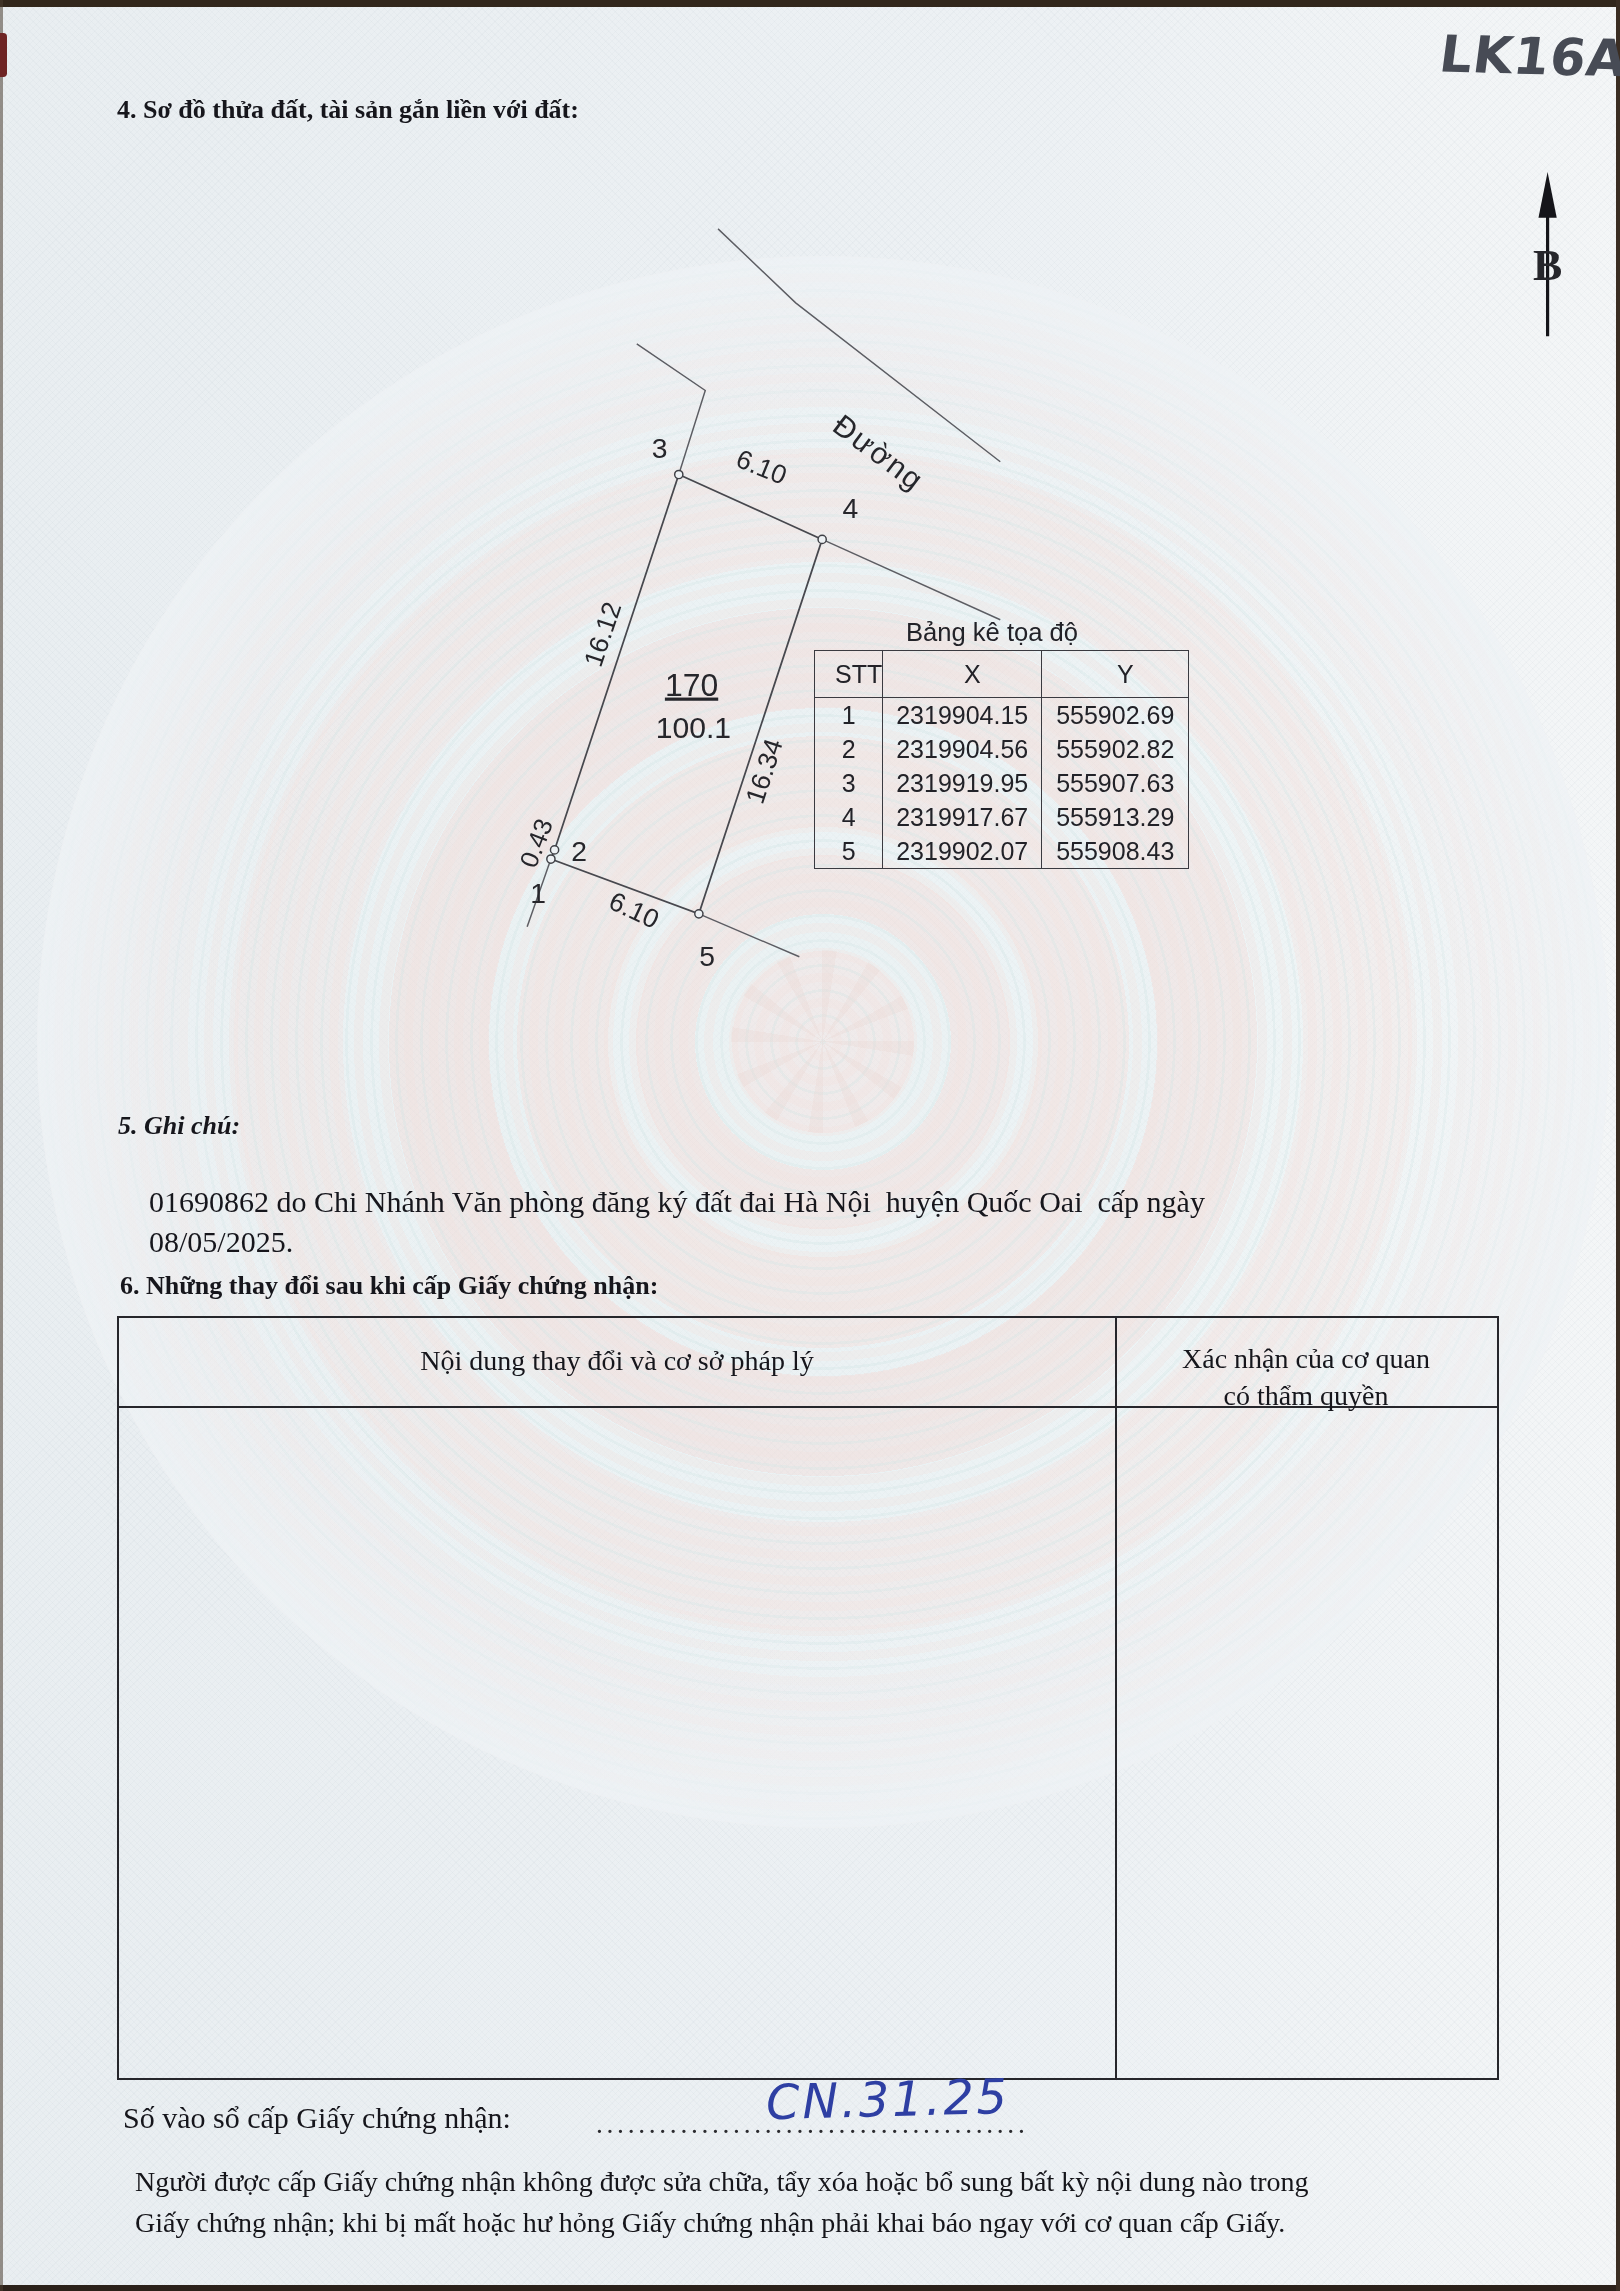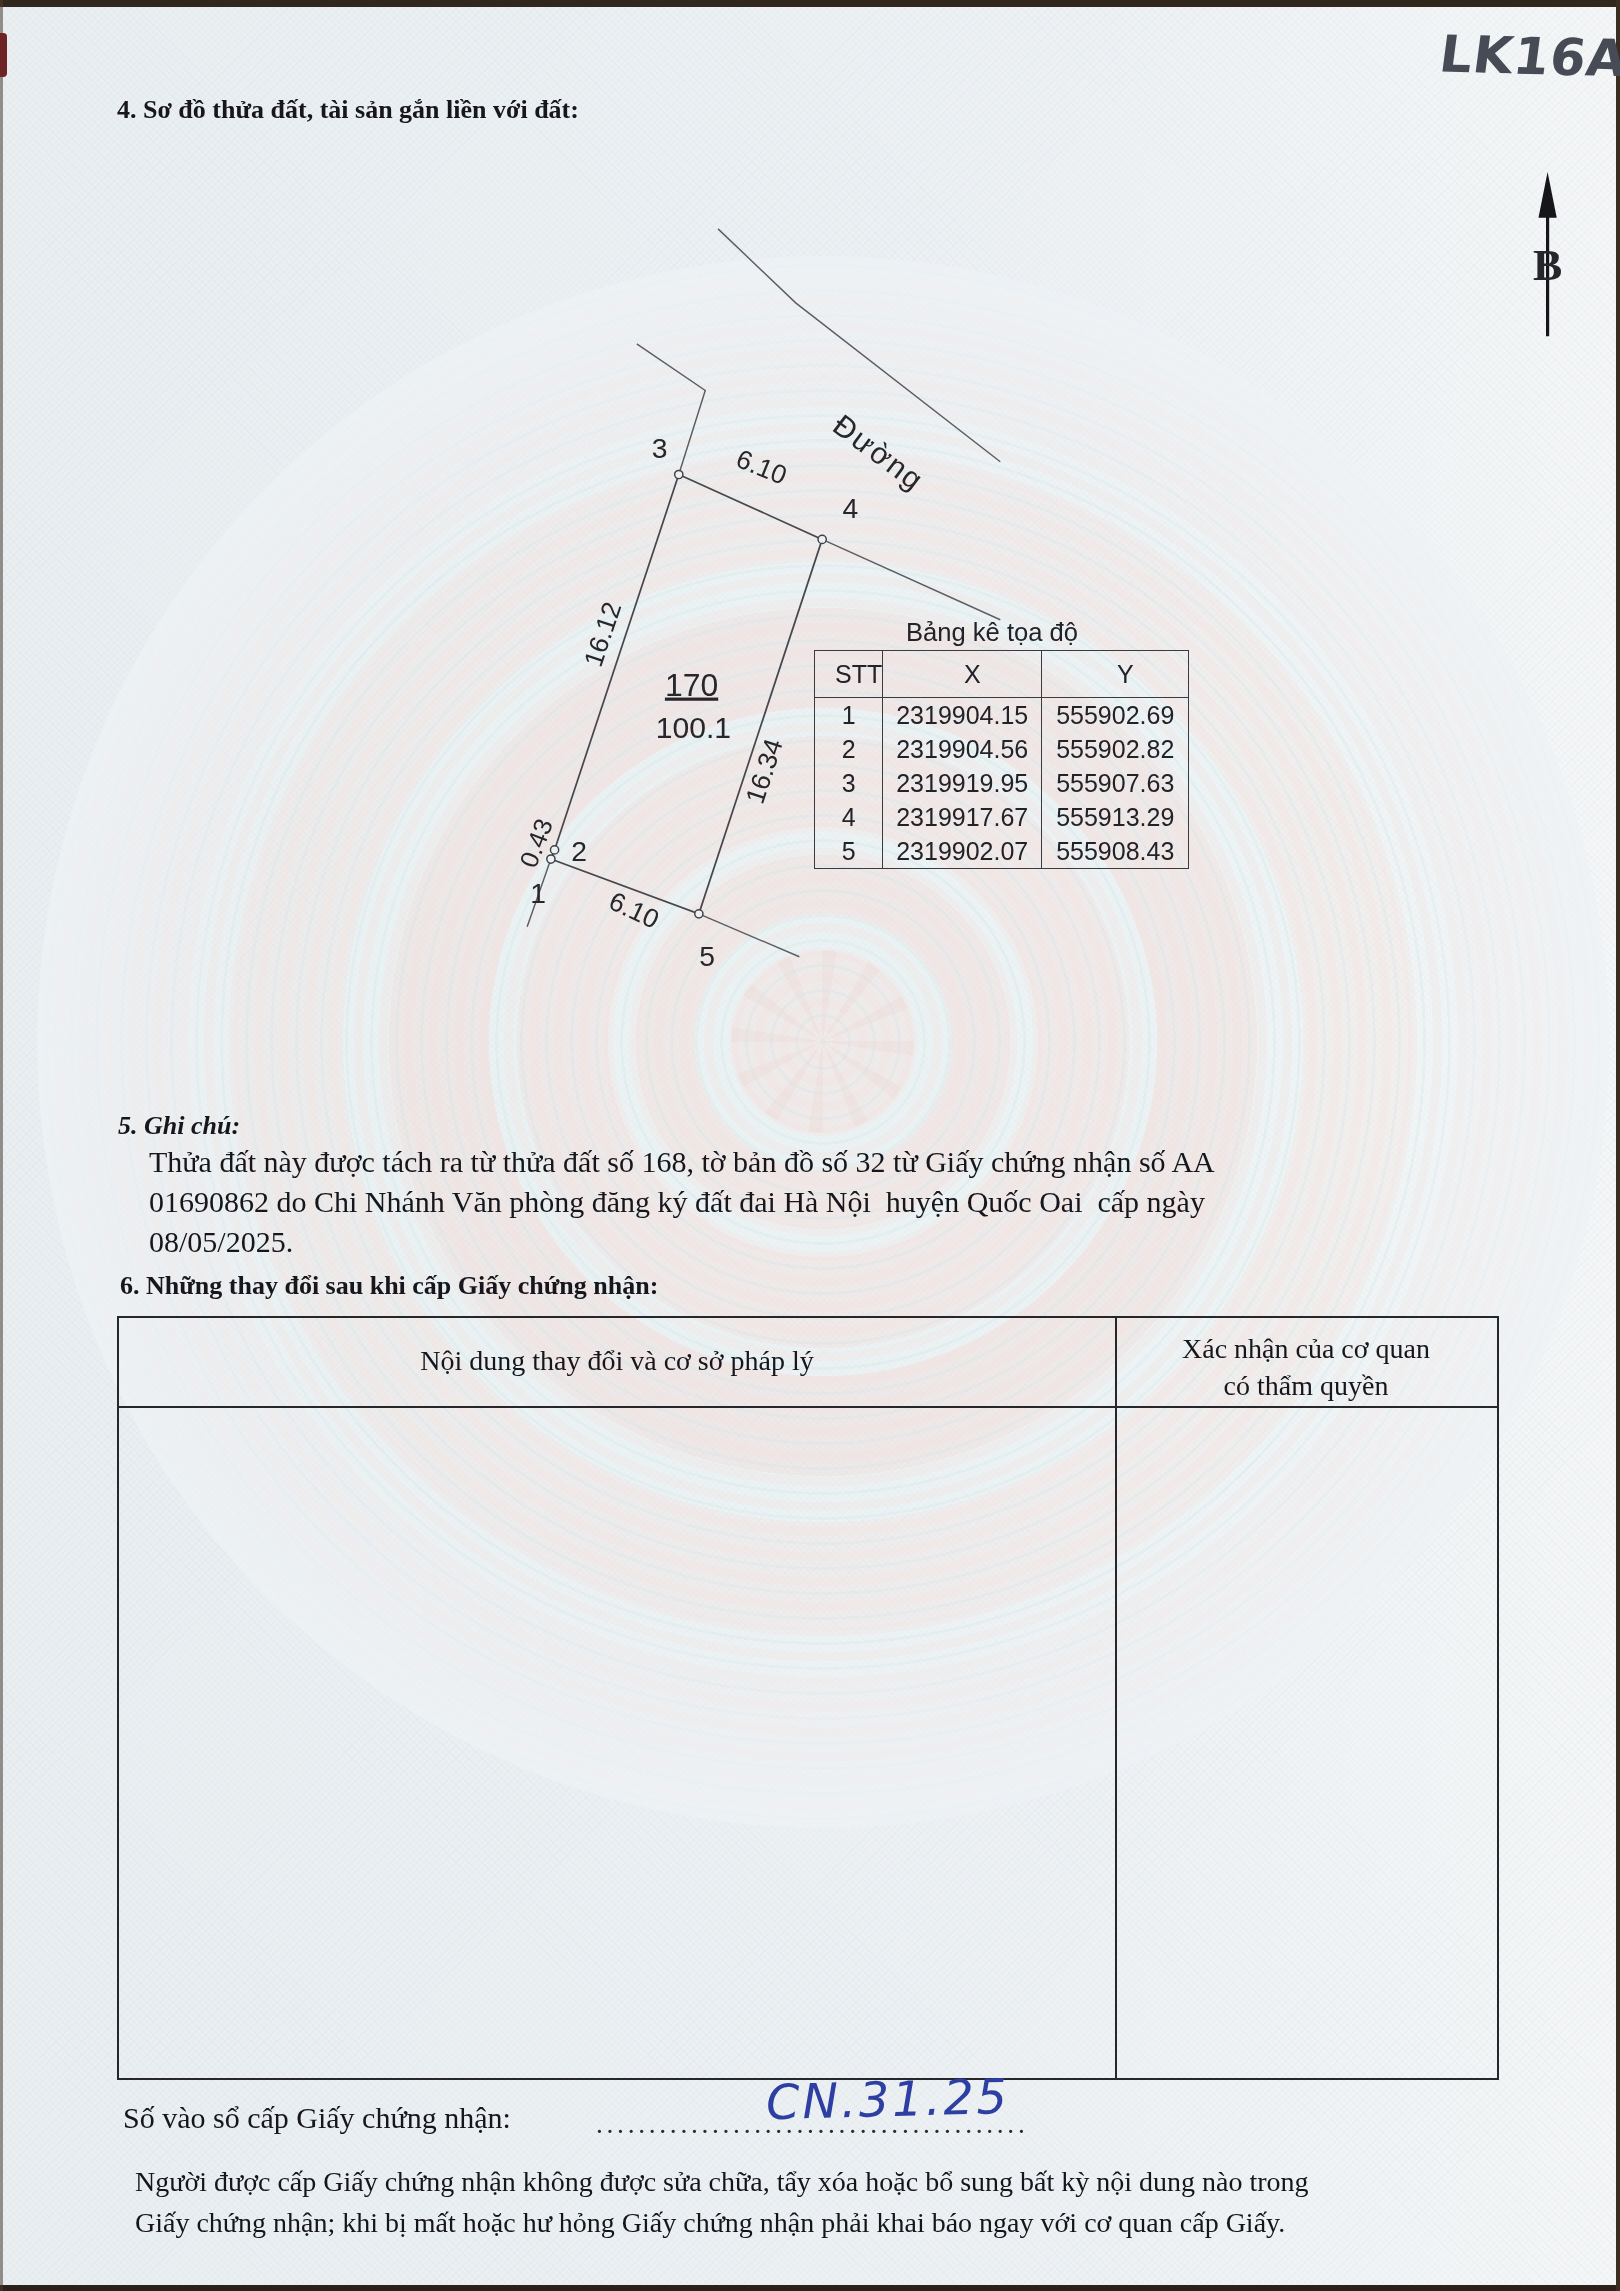--- a/index.html
+++ b/index.html
@@ -47,21 +47,21 @@
   table.coord thead th{height:46px;border-bottom:1.8px solid #3a3a40;padding-left:20px;}
   table.coord td{height:34px;}
   table.coord .vline{border-left:1.8px solid #3a3a40;}
   .coord-title{position:absolute;left:814px;top:618px;width:356px;text-align:center;
     font-family:"Liberation Sans",sans-serif;font-size:25.6px;color:#222228;}
   
   .big-table{position:absolute;left:117px;top:1316px;width:1378px;height:760px;border:2.3px solid #26262b;}
   .big-table .vdiv{position:absolute;left:996px;top:0;width:1.8px;height:100%;background:#26262b;}
   .big-table .hline{position:absolute;left:0;top:88px;width:100%;height:2.3px;background:#26262b;}
   .bt-h1{position:absolute;left:0;top:27.4px;width:996px;text-align:center;font-size:28px;}
-  .bt-h2{position:absolute;left:998px;top:12px;width:378px;text-align:center;font-size:28px;line-height:37px;}
+  .bt-h2{position:absolute;left:998px;top:22px;width:378px;text-align:center;font-size:28px;line-height:37px;}
   
   .serial-label{position:absolute;left:123px;top:2101px;font-size:30px;white-space:pre;}
   .serial-dots{position:absolute;left:596px;top:2109px;width:429px;overflow:hidden;white-space:nowrap;
     font-size:27.4px;letter-spacing:3.7px;color:#2a2a2e;}
   .serial-hand{position:absolute;left:766px;top:2071px;font-family:"DejaVu Sans",sans-serif;
     font-size:48px;font-style:italic;font-weight:500;color:#2e3fa3;transform:rotate(-1.5deg);letter-spacing:2.7px;}
   .foot-note1{position:absolute;left:135px;top:2166px;font-size:28px;white-space:pre;color:#15151a;}
   .foot-note2{position:absolute;left:135px;top:2207px;font-size:28px;white-space:pre;color:#15151a;}
   
   svg text{font-family:"Liberation Sans",sans-serif;fill:#26262b;}
@@ -163,21 +163,20 @@
         </tr>
         <tr>
           <td>5</td>
           <td class="vline">2319902.07</td>
           <td class="vline">555908.43</td>
         </tr>
       </tbody>
   </table>
 
   <div class="h-sec sec5">5. Ghi chú:</div>
-  <div class="note-line" style="top:1145px;">Thửa đất này được tách ra từ thửa đất số 168, tờ bản đồ số 32 từ Giấy chứng nhận số AA</div>
   <div class="note-line" style="top:1185px;">01690862 do Chi Nhánh Văn phòng đăng ký đất đai Hà Nội  huyện Quốc Oai  cấp ngày</div>
   <div class="note-line" style="top:1225px;">08/05/2025.</div>
 
   <div class="h-sec sec6">6. Những thay đổi sau khi cấp Giấy chứng nhận:</div>
   <div class="big-table">
     <div class="vdiv"></div>
     <div class="hline"></div>
     <div class="bt-h1">Nội dung thay đổi và cơ sở pháp lý</div>
     <div class="bt-h2">
       <div>Xác nhận của cơ quan</div>

